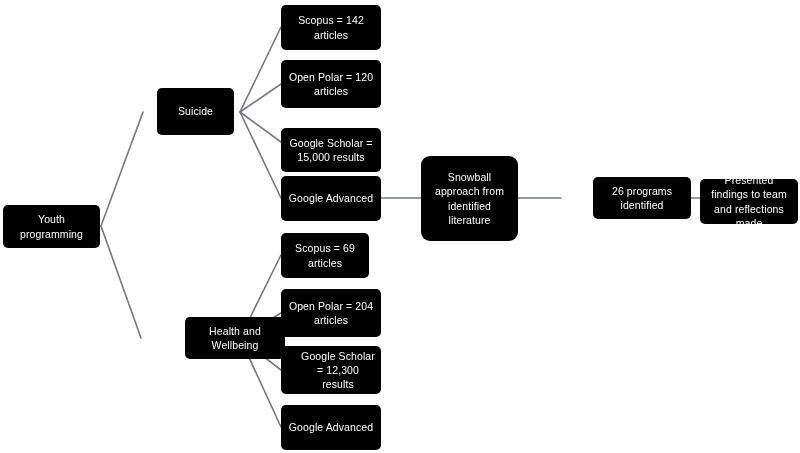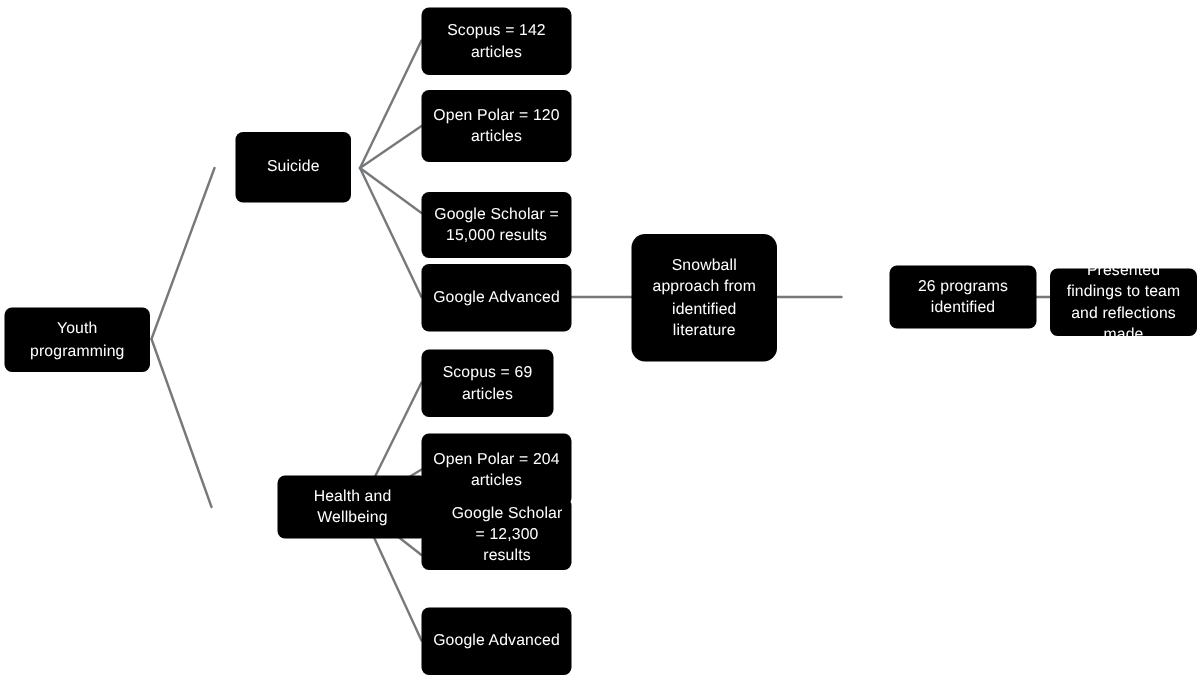--- a/index.html
+++ b/index.html
@@ -104,21 +104,21 @@
   </div>
 
   <div class="node" style="left:281px; top:233px; width:88px; height:45px;">
     <span class="label">Scopus = 69 articles</span>
   </div>
 
   <div class="node" style="left:281px; top:289px; width:100px; height:48px;text-align:center;">
     <span class="label">Open Polar = 204 articles</span>
   </div>
 
-  <div class="node" style="left:281px; top:332px; width:100px; height:48px;padding-left:20px;">
+  <div class="node" style="left:281px; top:346px; width:100px; height:48px;padding-left:20px;">
     <span class="label">Google Scholar = 12,300 results</span>
   </div>
 
   <div class="node" style="left:281px; top:405px; width:100px; height:45px;">
     <span class="label">Google Advanced</span>
   </div>
 
   <div class="node round-lg" style="left:421px; top:156px; width:97px; height:85px;">
     <span class="label">Snowball approach from identified literature</span>
   </div>

